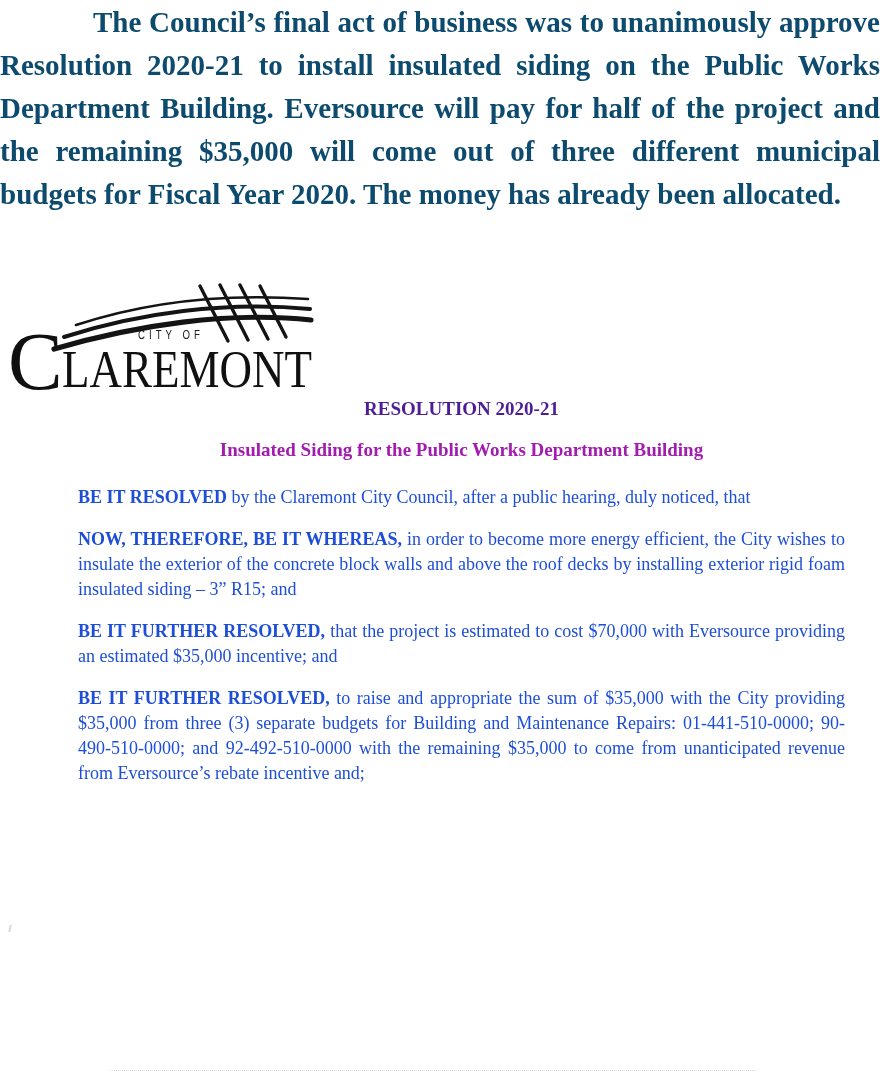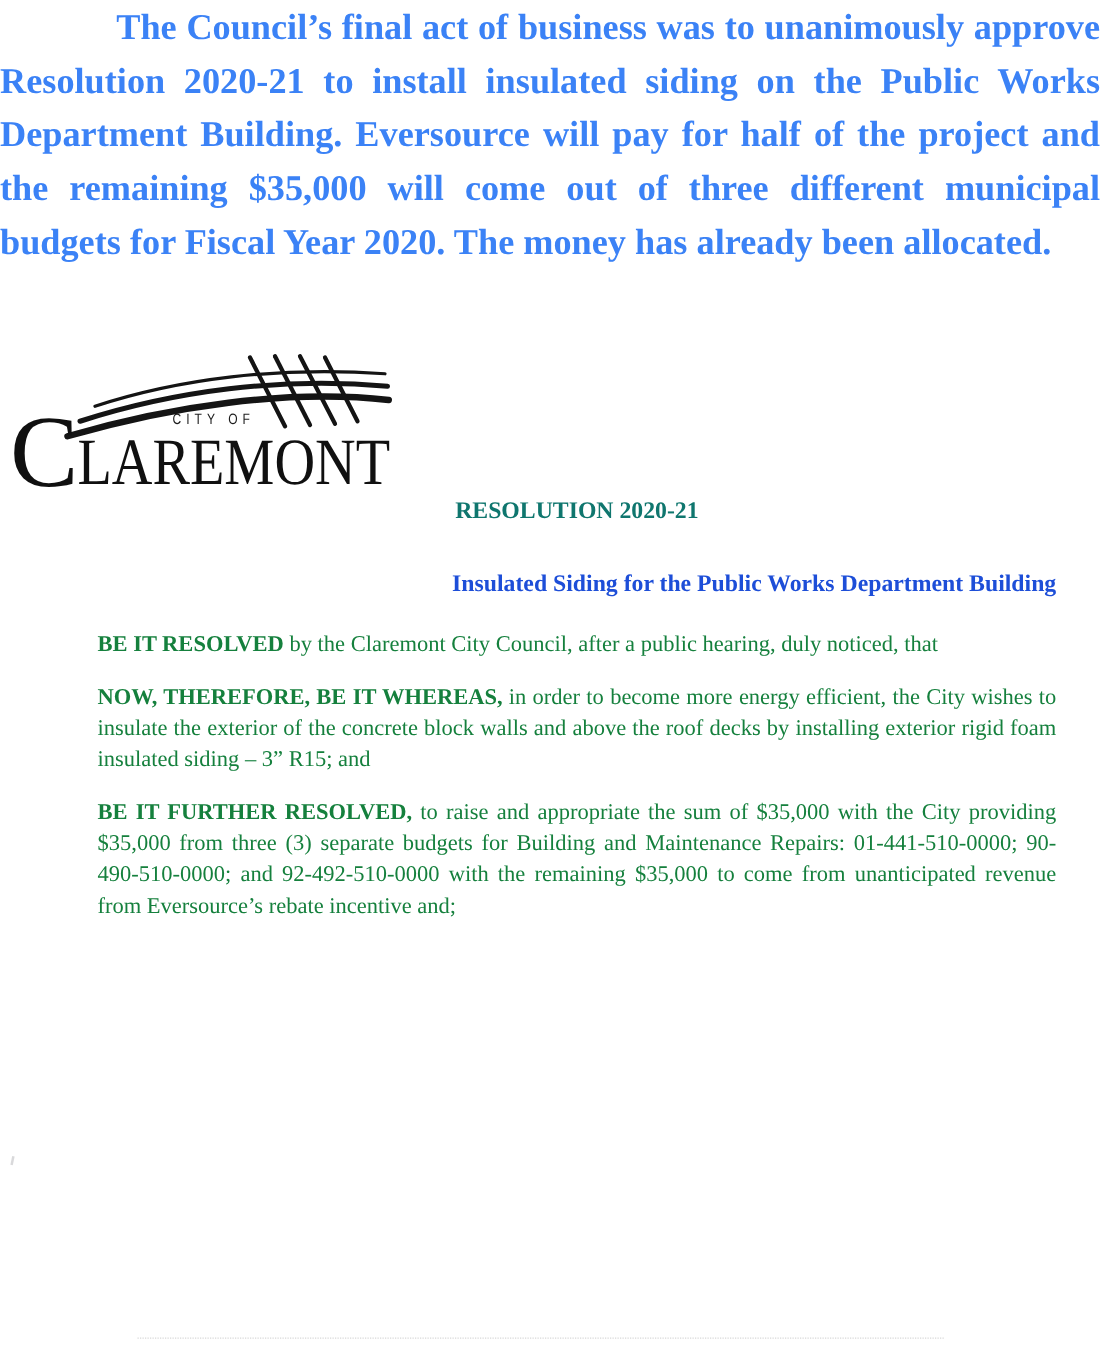--- a/index.html
+++ b/index.html
@@ -16,21 +16,21 @@
     position: absolute;
     top: 1px; left: 0;
     width: 882px;
     box-sizing: border-box;
     padding-right: 2px;
     font-weight: bold;
     font-size: 29px;
     line-height: 43px;
     text-indent: 93px;
     text-align: justify;
-    color: #3b82f6;
+    color: #0c4a6e;
     margin: 0;
   }
   
   .logo {
     position: absolute;
     top: 283px; left: 8px;
     width: 308px; height: 114px;
   }
   .logo svg { display: block; }
   
@@ -38,36 +38,36 @@
     position: absolute;
     top: 398px; left: 78px;
     width: 767px;
   }
   .doc-title {
     margin: 0;
     font-size: 19px;
     line-height: 22px;
     font-weight: bold;
     text-align: center;
-    color: #0f766e;
+    color: #4c1d95;
   }
   .doc-subtitle {
-    margin: 37px 0 0 0;
+    margin: 19px 0 0 0;
     font-size: 19px;
     line-height: 22px;
     font-weight: bold;
-    text-align: right;
-    color: #1d4ed8;
+    text-align: center;
+    color: #a21caf;
   }
   .para {
     margin: 17px 0 0 0;
     font-size: 18px;
     line-height: 25px;
     text-align: justify;
-    color: #15803d;
+    color: #1d4ed8;
   }
   .para:first-of-type { margin-top: 24px; }
   .para .lead { font-weight: bold; }
   
   .artifact-line {
     position: absolute;
     top: 1070px; left: 110px;
     width: 645px; height: 0;
     border-top: 1px dotted #d8d8d8;
   }
@@ -107,19 +107,20 @@
   <h1 class="doc-title">RESOLUTION 2020-21</h1>
   <h2 class="doc-subtitle">Insulated Siding for the Public Works Department Building</h2>
 
   <p class="para"><span class="lead">BE IT RESOLVED</span><span> by the Claremont City Council, after a public hearing, duly noticed, that</span></p>
 
 
 
 
   <p class="para"><span class="lead">NOW, THEREFORE, BE IT WHEREAS,</span><span> in order to become more energy efficient, the City wishes to insulate the exterior of the concrete block walls and above the roof decks by installing exterior rigid foam insulated siding – 3” R15; and</span></p>
 
+  <p class="para"><span class="lead">BE IT FURTHER RESOLVED,</span><span> that the project is estimated to cost $70,000 with Eversource providing an estimated $35,000 incentive; and</span></p>
 
   <p class="para"><span class="lead">BE IT FURTHER RESOLVED,</span><span> to raise and appropriate the sum of $35,000 with the City providing $35,000 from three (3) separate budgets for Building and Maintenance Repairs: 01-441-510-0000; 90-490-510-0000; and 92-492-510-0000 with the remaining $35,000 to come from unanticipated revenue from Eversource’s rebate incentive and;</span></p>
 
 </div>
 
 <div class="artifact-line"></div>
 <div class="artifact-mark"></div>
 
 </body></html>

